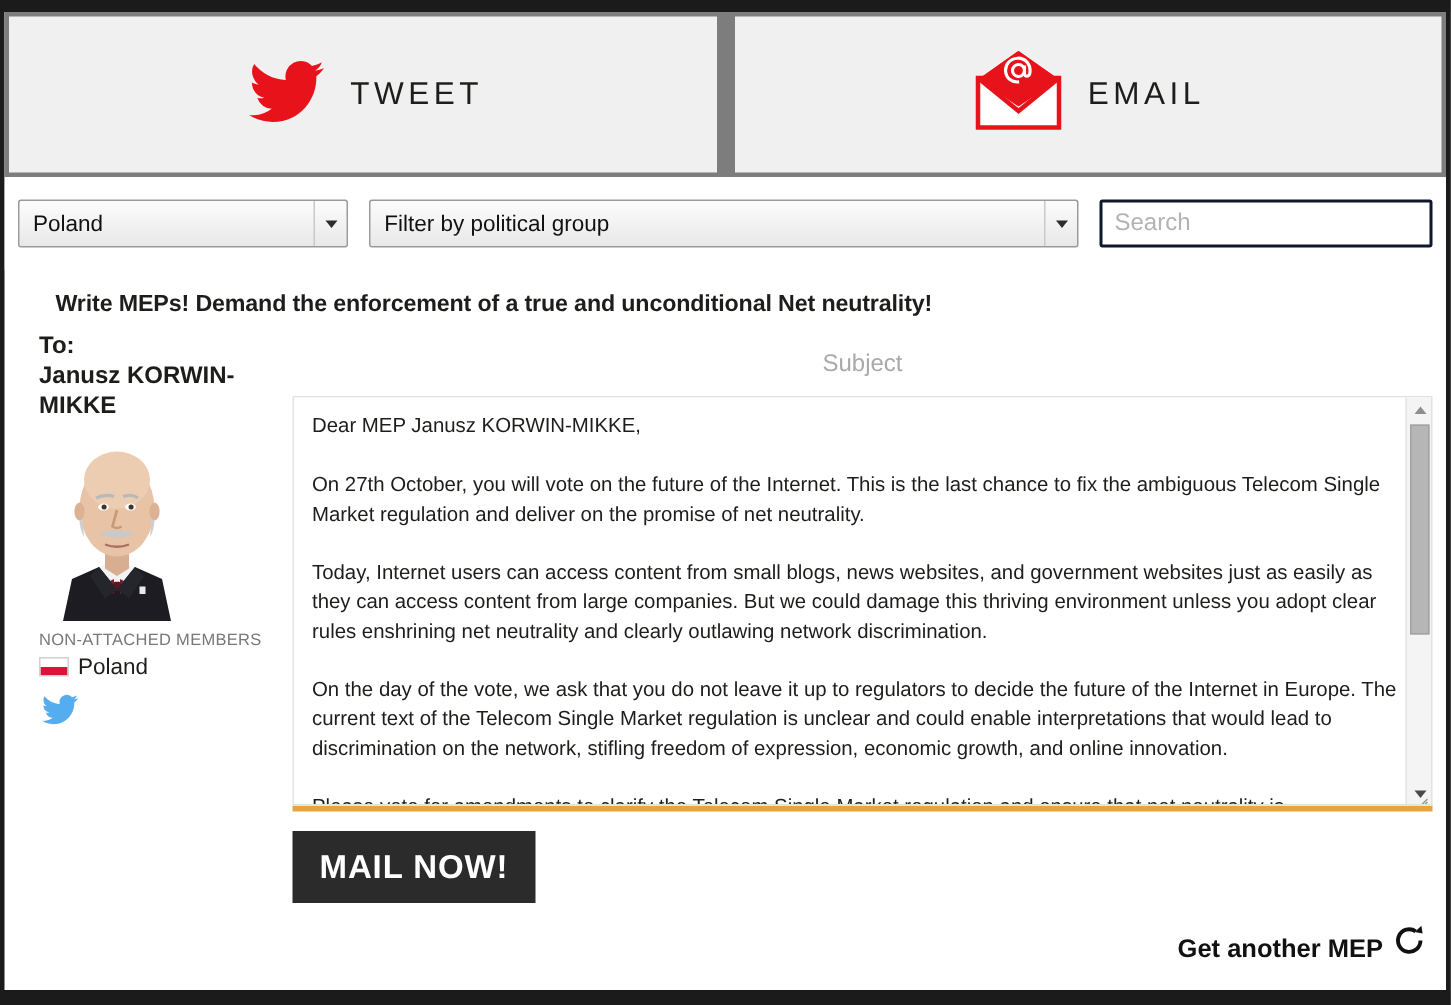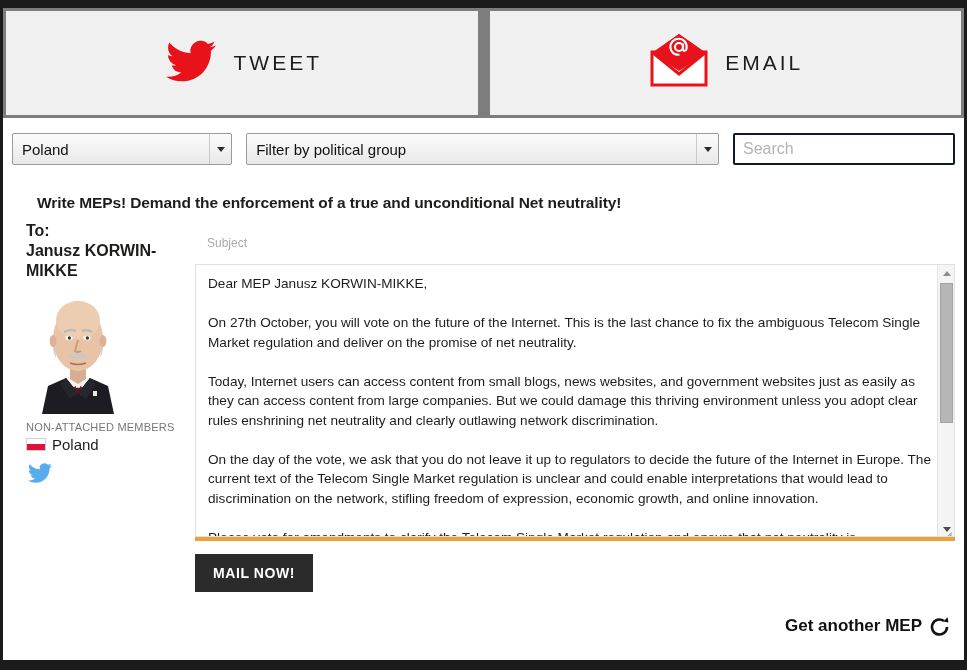--- a/index.html
+++ b/index.html
@@ -152,25 +152,26 @@
   
   .compose {
     position: absolute; left: 192px; top: 213px;
     width: 760px;
   }
   .subject {
     width: 760px; height: 44px;
     border: none;
     border-bottom: 1px solid #e0e0e0;
     background: #fff;
-    font-size: 12px;
+    font-size: 16px;
     color: #a9a9a9;
     padding: 0 12px;
     font-family: "Liberation Sans", sans-serif;
     outline: none;
+    text-align: center;
   }
   .subject::placeholder { color: #a9a9a9; }
 
   .bodywrap {
     position: relative;
     width: 760px; height: 272px;
     border: 1px solid #e2e2e2;
     border-top: none;
     background: #fff;
     overflow: hidden;
@@ -234,33 +235,33 @@
   .orangebar {
     width: 760px; height: 4px;
     background: #e8a33d;
   }
 
   
   .mailnow {
     position: absolute; left: 192px; top: 546px;
     background: #2b2b2b;
     color: #ffffff;
-    font-size: 14px;
+    font-size: 22px;
     font-weight: bold;
     letter-spacing: 0.6px;
     padding: 11px 18px;
     border: none;
     cursor: pointer;
     font-family: "Liberation Sans", sans-serif;
   }
 
   
   .getanother {
     position: absolute; right: 14px; top: 608px;
-    display: flex; align-items: flex-start; gap: 8px;
+    display: flex; align-items: flex-end; gap: 8px;
     font-size: 17px; font-weight: bold; color: #111;
     cursor: pointer;
   }
 </style>
 </head>
 <body>
 
 <div id="page">
   <div class="chrome-top"></div>
   <div class="chrome-bottom"></div>

